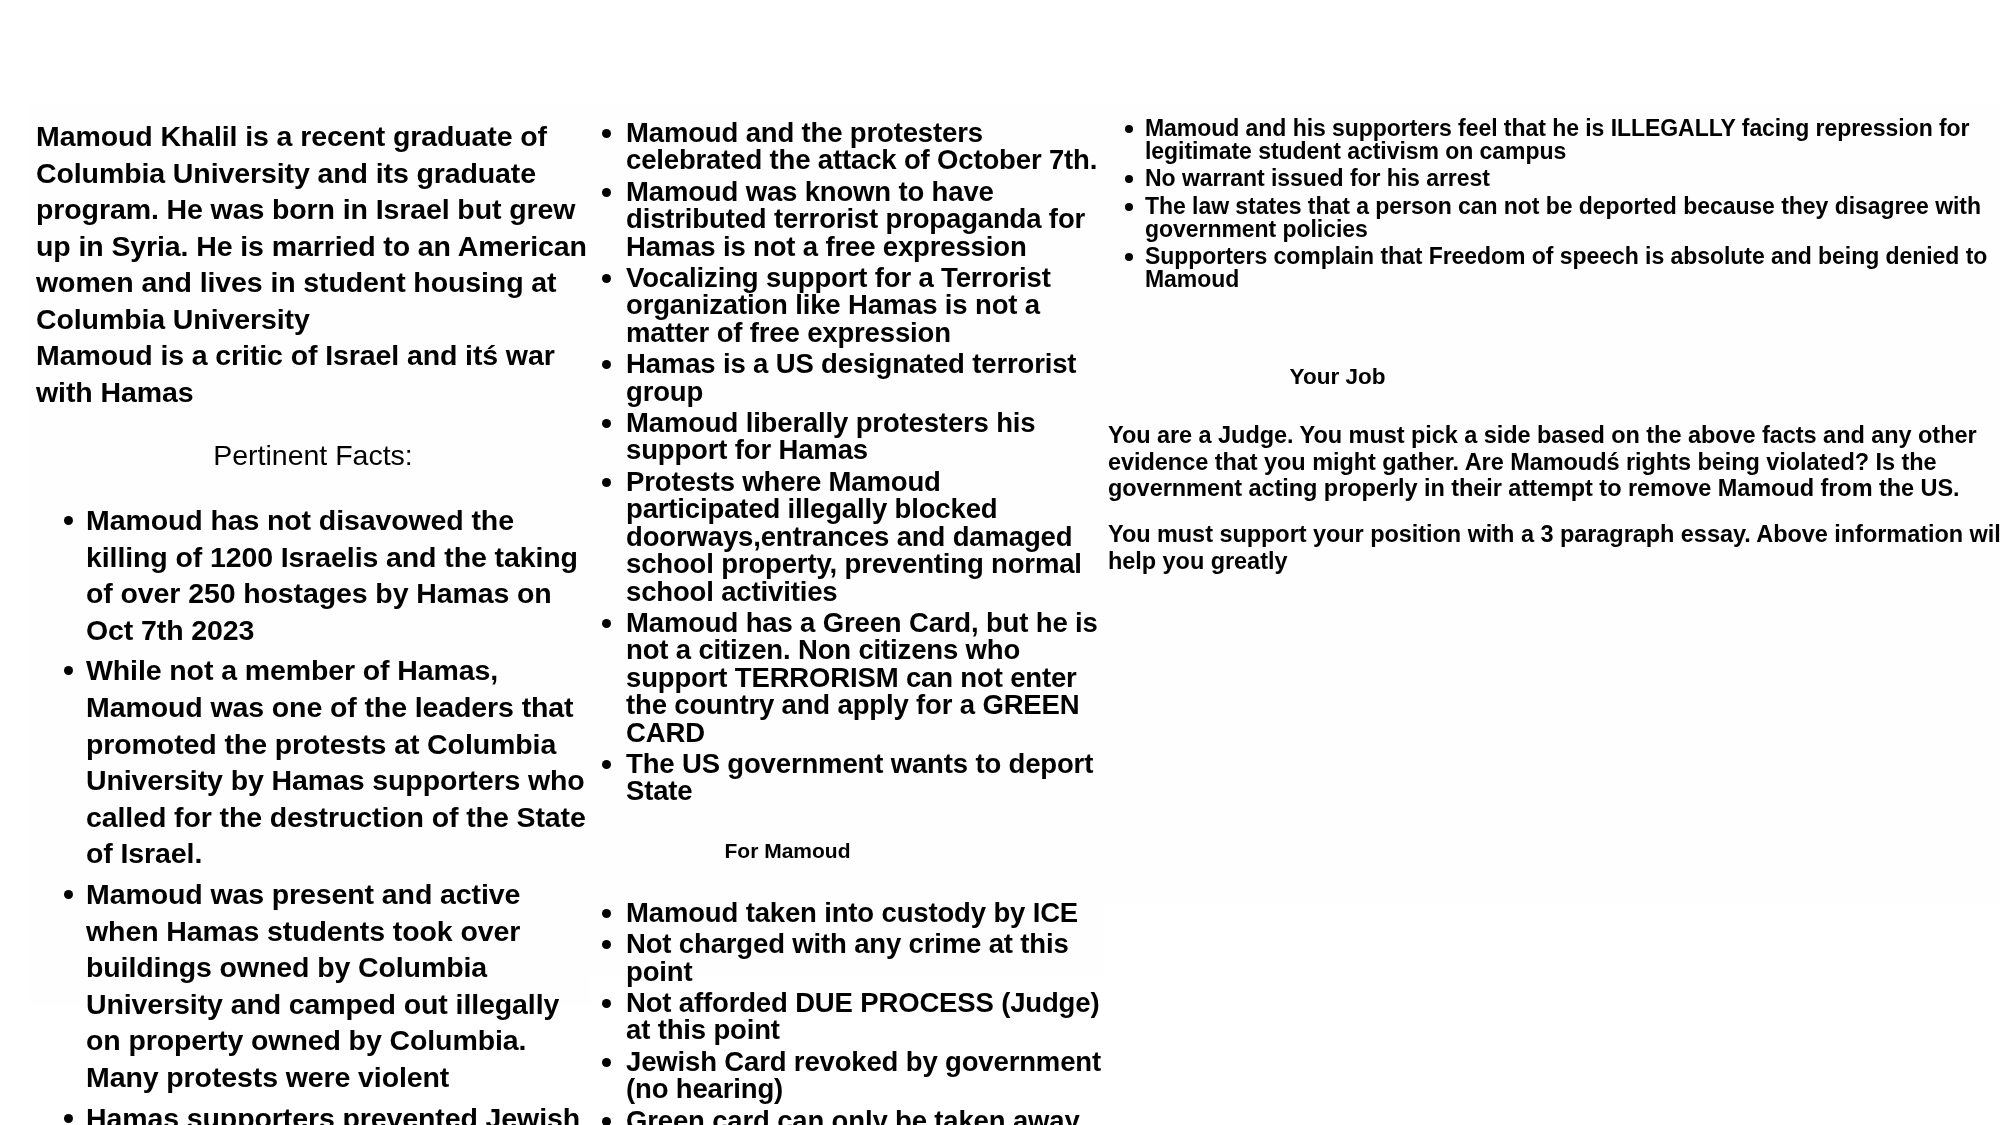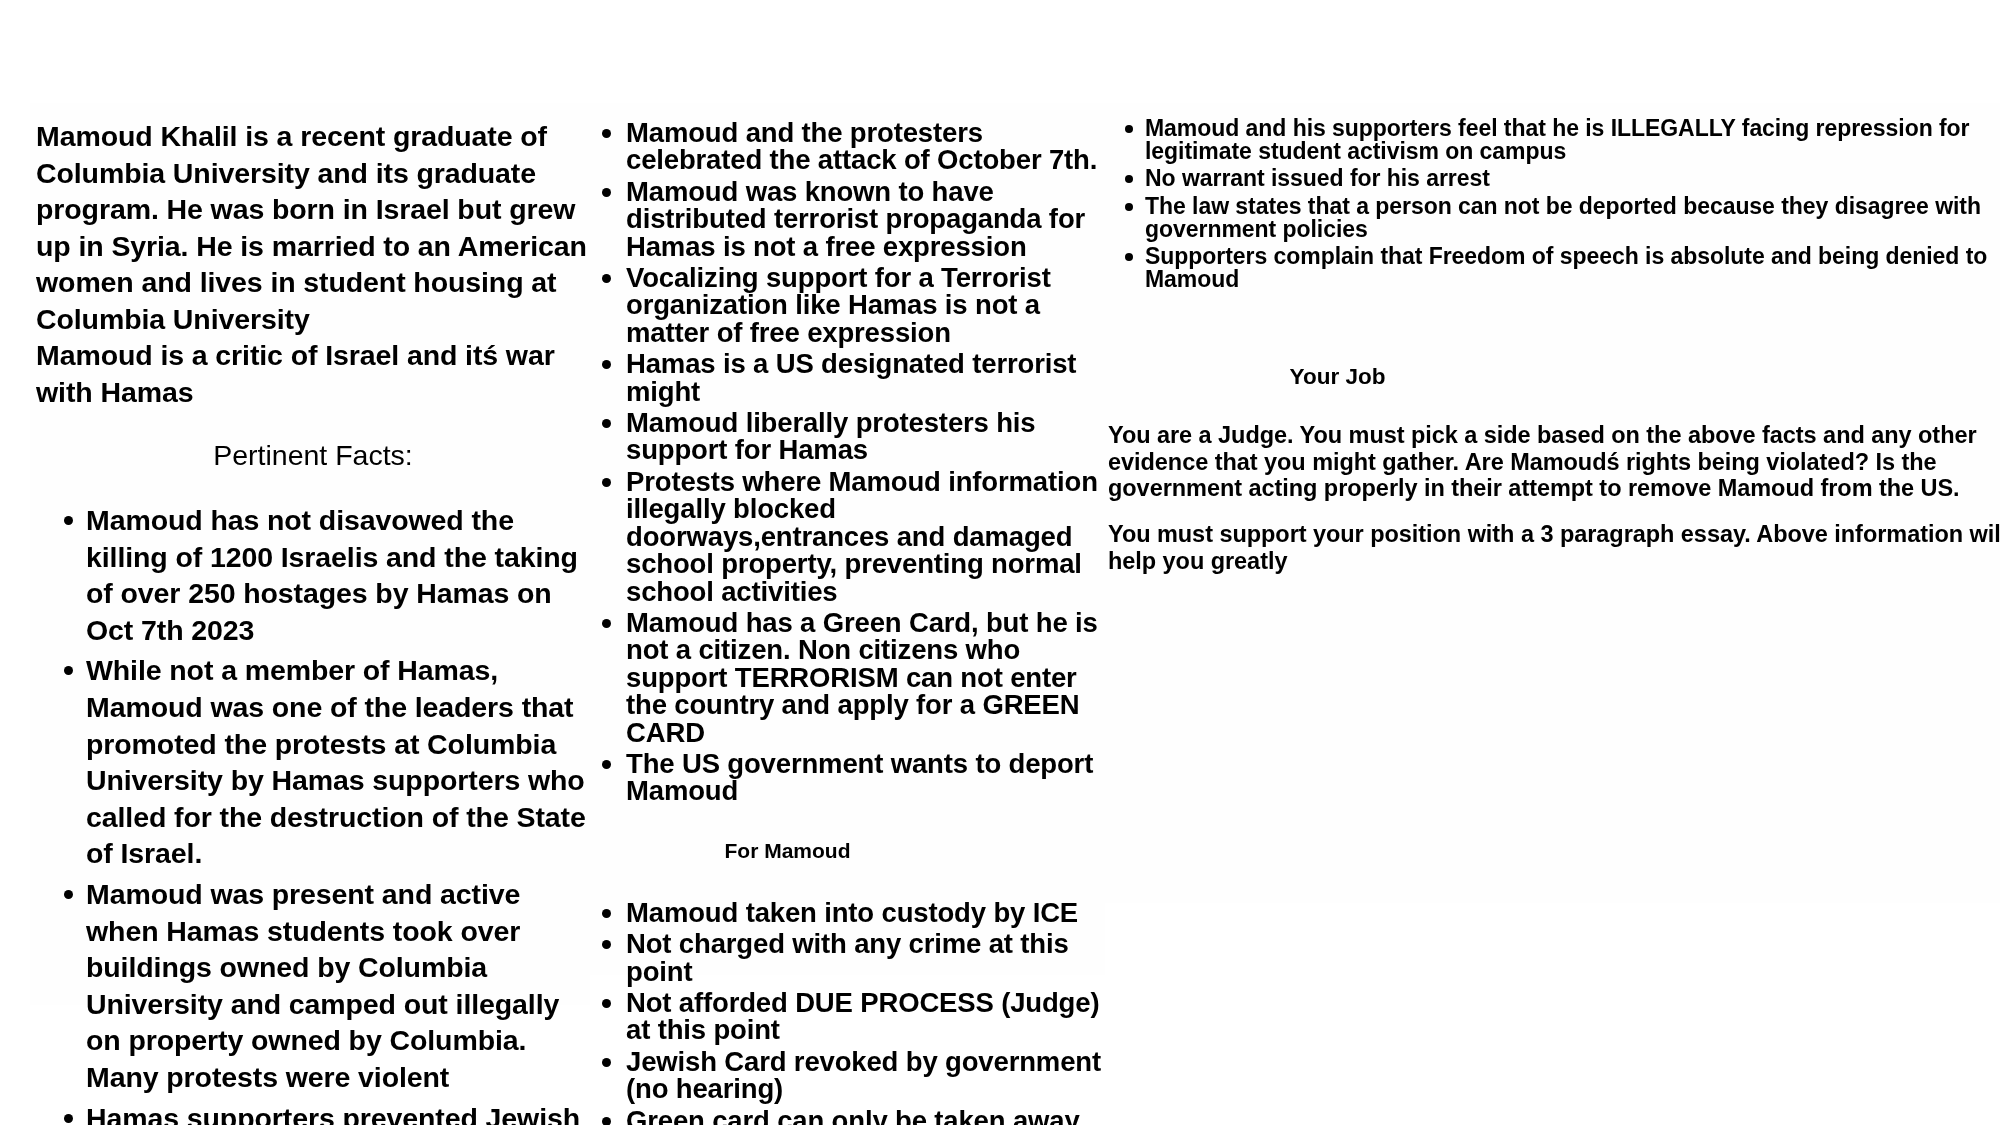--- a/index.html
+++ b/index.html
@@ -182,25 +182,25 @@
       <li>Hamas supporters prevented Jewish and many other students from going to there classes, harassed them and in some cases assaulted Jewish students.</li>
     </ul>
   </div>
 
   <div class="col" id="col-2">
 
     <ul class="bullets">
       <li>Mamoud and the protesters celebrated the attack of October 7th.</li>
       <li>Mamoud was known to have distributed terrorist propaganda for Hamas is not a free expression</li>
       <li>Vocalizing support for a Terrorist organization like Hamas is not a matter of free expression</li>
-      <li>Hamas is a US designated terrorist might</li>
+      <li>Hamas is a US designated terrorist group</li>
       <li>Mamoud liberally protesters his support for Hamas</li>
-      <li>Protests where Mamoud information illegally blocked doorways,entrances and damaged school property, preventing normal school activities</li>
+      <li>Protests where Mamoud participated illegally blocked doorways,entrances and damaged school property, preventing normal school activities</li>
       <li>Mamoud has a Green Card, but he is not a citizen. Non citizens who support TERRORISM can not enter the country and apply for a GREEN CARD</li>
-      <li>The US government wants to deport Mamoud</li>
+      <li>The US government wants to deport State</li>
     </ul>
 
     <div class="gap-c"></div>
 
     <p class="heading-center">For Mamoud</p>
 
     <div class="gap-d"></div>
 
     <ul class="bullets">
       <li>Mamoud taken into custody by ICE</li>

